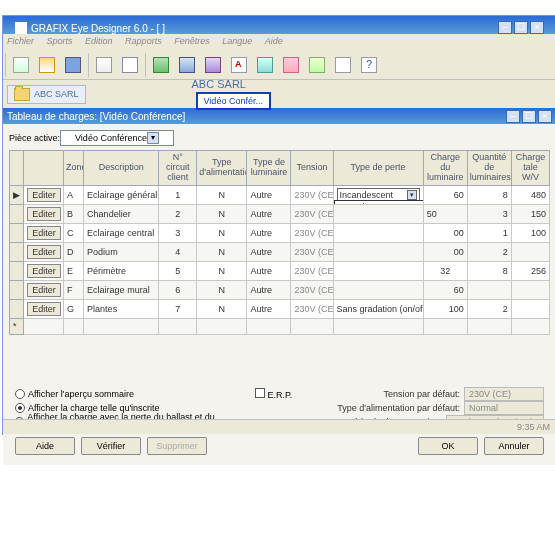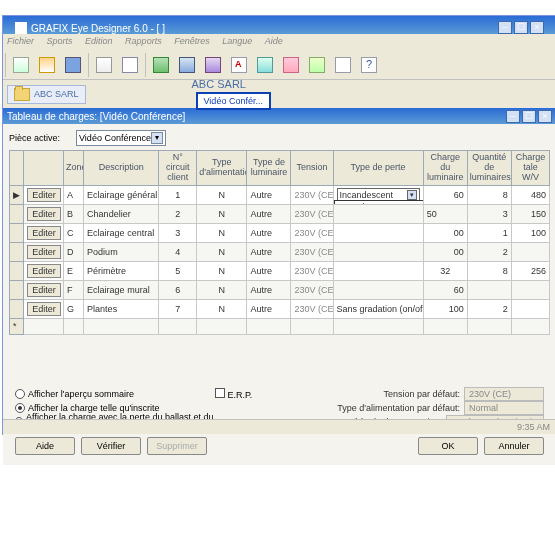--- a/index.html
+++ b/index.html
@@ -17,42 +17,42 @@
   .tbtn { width: 24px; height: 24px; margin: 0 1px; border: 1px solid transparent; position: relative; display: flex; align-items: center; justify-content: center; }
   .tbtn .ico { width: 16px; height: 16px; }
   .subheader { height: 28px; display: flex; align-items: center; padding: 2px 4px; gap: 8px; }
   .pill { border: 1px solid #a6b9d9; background: #e8edf7; padding: 2px 6px; color: #4a6da7; display: flex; align-items: center; gap: 4px; }
   .pill-active { background: #fff; border: 2px solid #0d3fb5; color: #0d3fb5; margin-left: 4px; }
   .inner-titlebar { height: 16px; background: linear-gradient(#2a6bd6, #5b9bd5); color: #fff; display: flex; align-items: center; padding: 0 4px; }
   .inner-titlebar .title { flex: 1; font-size: 10px; }
   .panel { background: #f4f3ee; padding: 4px 6px; }
   .panel-head { display: flex; align-items: center; margin: 2px 0 4px 0; }
   .panel-title { font-size: 12px; color: #5a5a5a; flex: 1; }
-  .active-room { display: flex; align-items: center; gap: 16px; }
-  .dropdown { border: 1px solid #7a8a9e; background: #fff; padding: 1px 2px; height: 16px; display: inline-flex; align-items: center; min-width: 90px; }
+  .active-room { display: flex; align-items: center; gap: 0; }
+  .dropdown { border: 1px solid #7a8a9e; background: #fff; padding: 1px 14px; height: 16px; display: inline-flex; align-items: center; min-width: 90px; }
   .dropdown .dv { flex: 1; }
   .dropdown .darrow { width: 12px; height: 12px; background: #d4e0f4; border: 1px solid #7a8a9e; text-align: center; line-height: 10px; font-size: 8px; }
   
   table { width: 100%; border-collapse: collapse; font-size: 9px; table-layout: fixed; }
   thead th { background: #ece9d8; border: 1px solid #9da9b7; padding: 2px 2px; color: #4a5568; text-align: center; font-weight: normal; line-height: 1.1; overflow: hidden; }
   tbody td { border: 1px solid #c8c8c8; padding: 2px 3px; color: #333; background: #fff; height: 16px; white-space: nowrap; overflow: hidden; }
   tbody tr:nth-child(even) td { background: #f6f6f2; }
   .editbtn { background: #ece9d8; border: 1px solid #888; width: 34px; height: 14px; text-align: center; display: inline-block; line-height: 12px; }
   .rowhead { background: #ece9d8 !important; width: 14px; border: 1px solid #9da9b7; }
   
   .dd-cell { position: relative; }
   .dd-box { border: 1px solid #666; background: #fff; padding: 0 2px; height: 14px; display: flex; align-items: center; }
   .dd-box .dv { flex: 1; }
   .dd-box .darrow { width: 10px; height: 10px; background: #d4e0f4; border: 1px solid #666; font-size: 7px; text-align: center; line-height: 8px; }
   .dd-list { position: absolute; top: 14px; left: 0; right: -2px; background: #fff; border: 1px solid #333; z-index: 100; }
   .dd-list .opt { padding: 1px 3px; white-space: nowrap; overflow: hidden; }
   
   .footer { margin-top: 50px; padding: 2px 6px; }
   .footer-row { display: flex; align-items: center; height: 14px; }
-  .footer-left { width: 200px; display: flex; align-items: center; gap: 3px; }
+  .footer-left { width: 240px; display: flex; align-items: center; gap: 3px; }
   .footer-mid { width: 60px; }
   .footer-right { flex: 1; display: flex; justify-content: flex-end; align-items: center; gap: 4px; color: #777; }
   .footer-right .lbl { color: #333; }
   .ro-field { border: 1px solid #bbb; background: #ece9d8; padding: 1px 4px; min-width: 80px; color: #888; }
   .radio { width: 10px; height: 10px; border: 1px solid #555; border-radius: 50%; background: #fff; display: inline-flex; align-items: center; justify-content: center; }
   .radio.checked::after { content: ""; width: 4px; height: 4px; background: #333; border-radius: 50%; }
   .checkbox { width: 10px; height: 10px; border: 1px solid #555; background: #fff; display: inline-block; }
   
   .bottom-buttons { display: flex; padding: 6px; align-items: center; }
   .bottom-buttons .left { display: flex; gap: 6px; }

